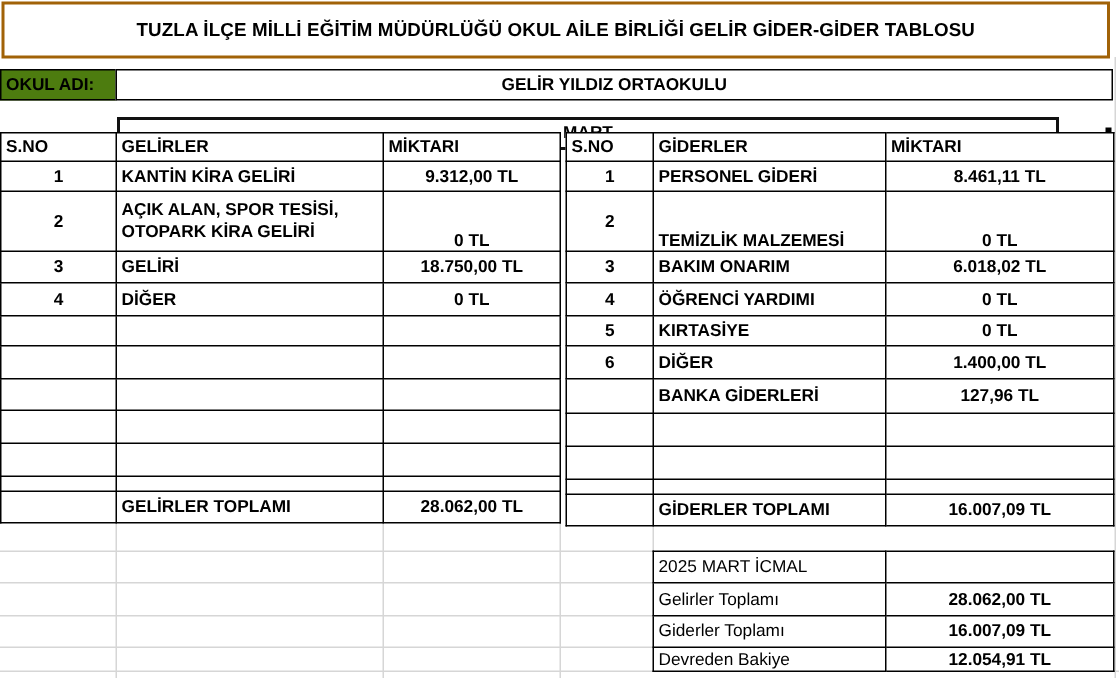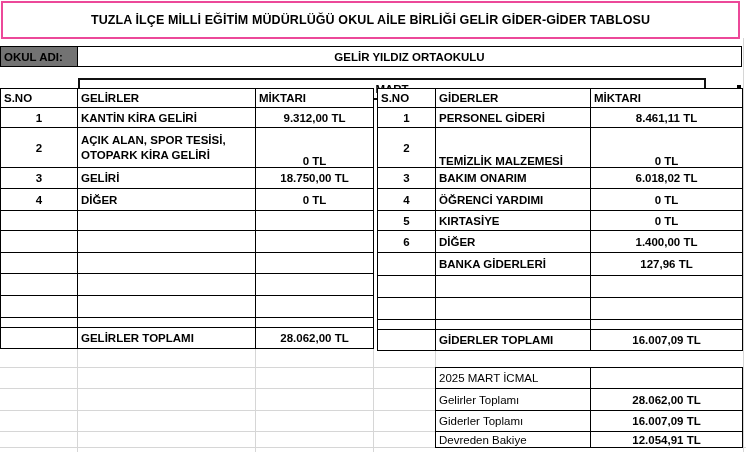--- a/index.html
+++ b/index.html
@@ -5,27 +5,27 @@
   html,body{margin:0;padding:0;background:#ffffff;}
   #screen{
     position:relative;width:746px;height:452px;background:#ffffff;
     font-family:"Liberation Sans",sans-serif;overflow:hidden;
   }
   .abs{position:absolute;box-sizing:border-box;}
   
   .gl{position:absolute;background:#d6d6d6;}
   
   #title-box{
-    left:1px;top:1px;width:739px;height:38px;border:2px solid #ec4899;background:#fff;
+    left:1px;top:1px;width:739px;height:38px;border:2px solid #a16207;background:#fff;
     display:flex;align-items:center;justify-content:center;
     font-weight:bold;font-size:12.5px;color:#000;letter-spacing:0.1px;
   }
   
   .lbl-cell{
-    border:1px solid #000;background:#737373;display:flex;align-items:center;
+    border:1px solid #000;background:#4d7c0f;display:flex;align-items:center;
     font-weight:bold;font-size:11.5px;padding-left:3px;color:#000;
   }
   .val-cell{
     border:1px solid #000;background:#fff;display:flex;align-items:center;justify-content:center;
     font-weight:bold;font-size:11.5px;color:#000;
   }
   #period-value{
     border:2px solid #111;display:flex;align-items:center;justify-content:center;
     font-weight:bold;font-size:11.5px;background:#fff;color:#000;
   }

